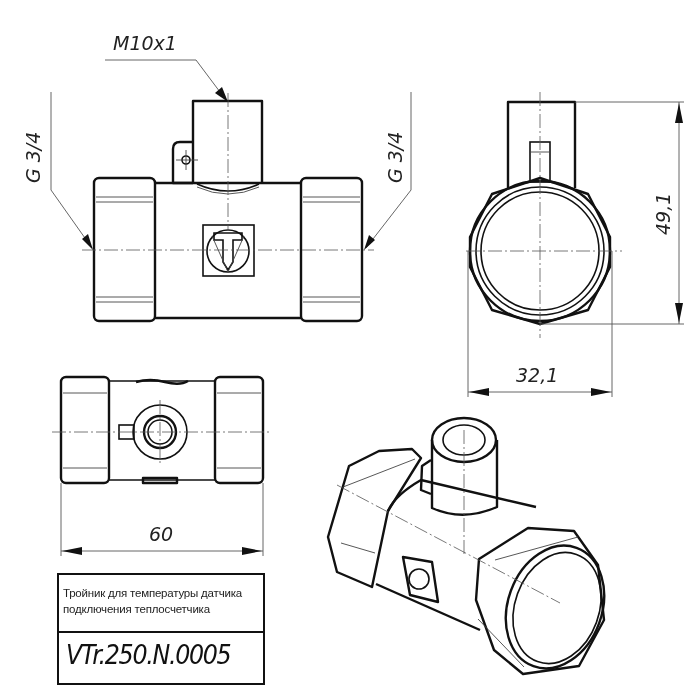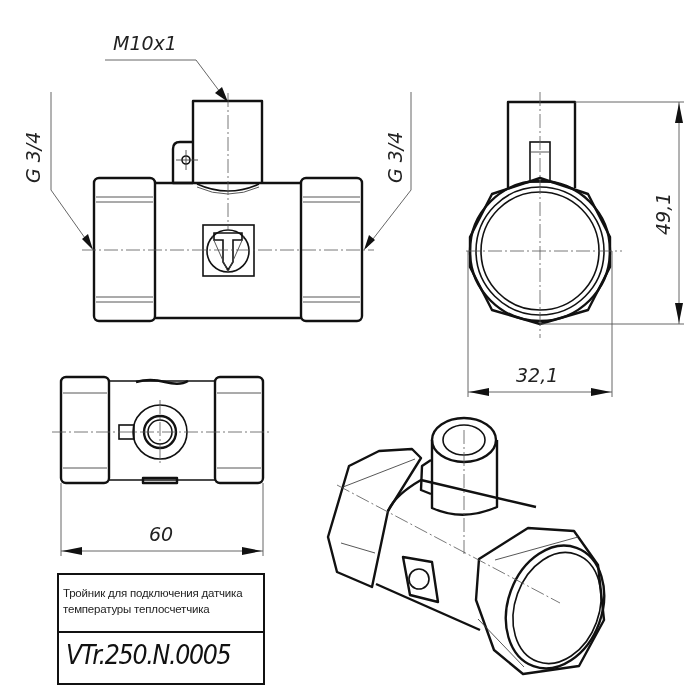--- a/index.html
+++ b/index.html
@@ -156,17 +156,17 @@
   <text class="dimtext" x="113" y="50">M10x1</text>
   <text class="dimtext" x="0" y="0" transform="translate(40,183) rotate(-90)">G 3/4</text>
   <text class="dimtext" x="0" y="0" transform="translate(402,183) rotate(-90)">G 3/4</text>
   <text class="dimtext" x="0" y="0" transform="translate(670,235) rotate(-90)">49,1</text>
   <text class="dimtext" x="516" y="382">32,1</text>
   <text class="dimtext" x="149" y="541">60</text>
 </svg>
 
 <div class="title-block">
   <div class="tb-desc">
-    <div>Тройник для подключения датчика</div>
-    <div>температуры теплосчетчика</div>
+    <div>Тройник для температуры датчика</div>
+    <div>подключения теплосчетчика</div>
   </div>
   <div class="tb-code">VTr.250.N.0005</div>
 </div>
 
 </body></html>

